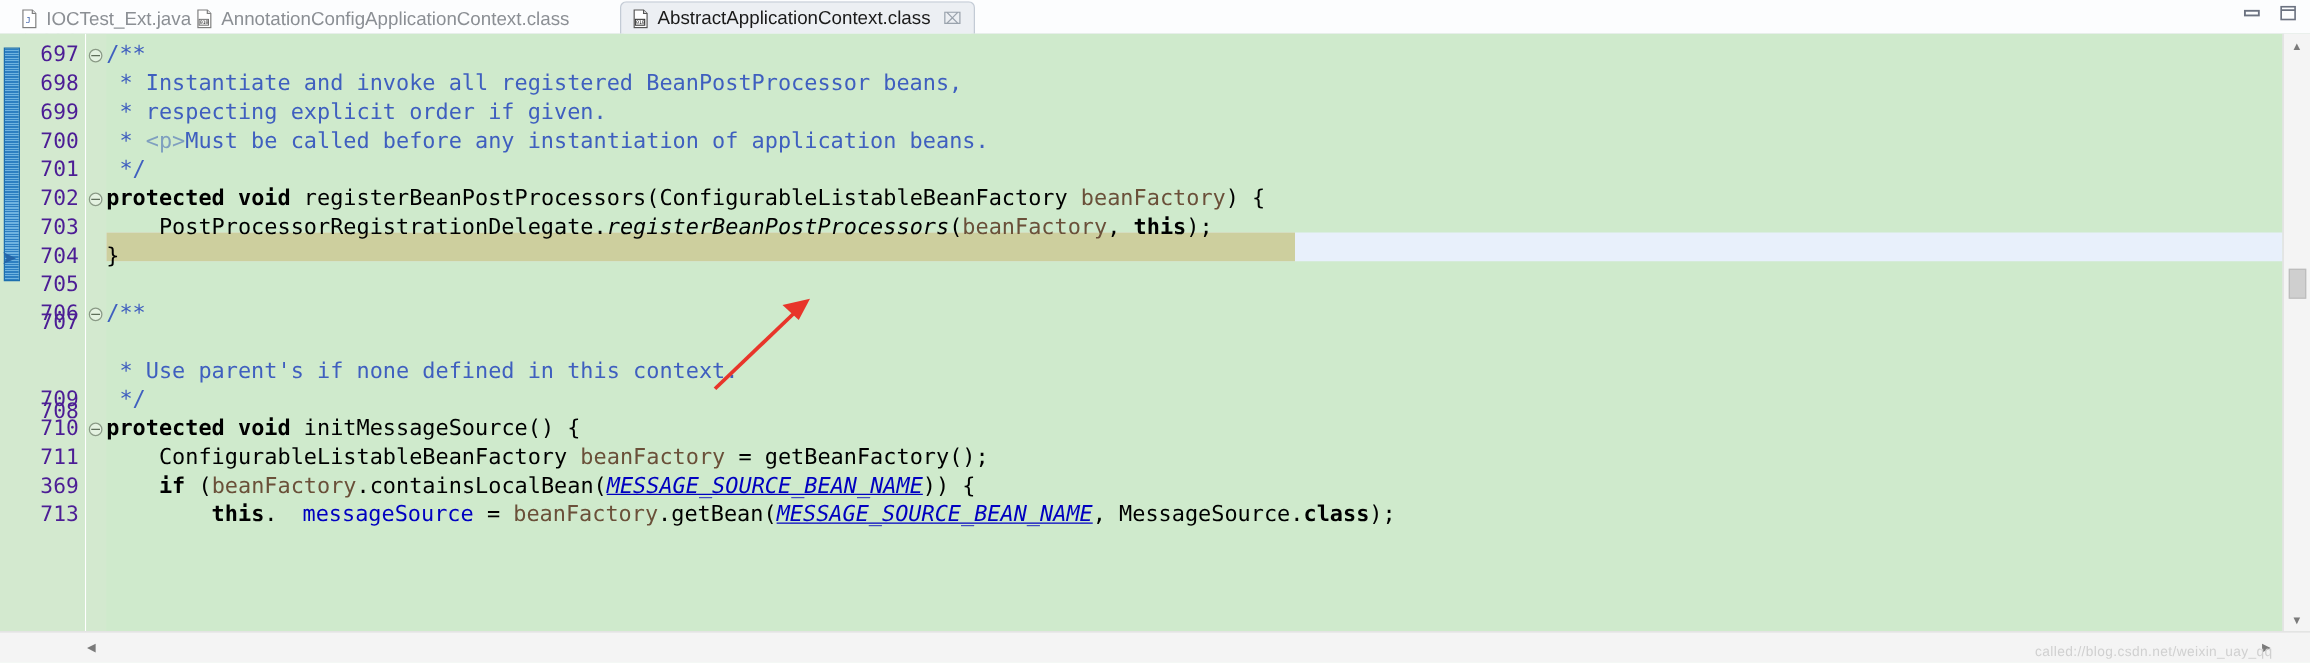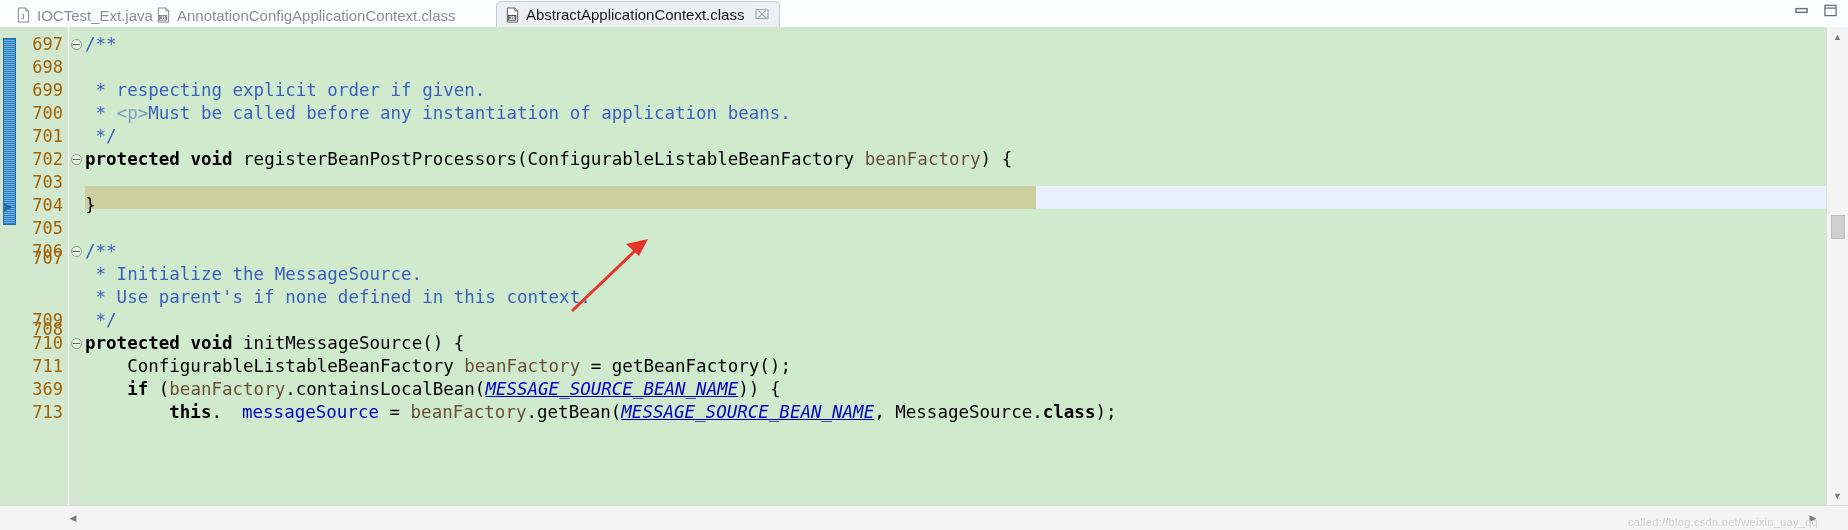--- a/index.html
+++ b/index.html
@@ -120,21 +120,21 @@
     width: 16px; height: 478px;
     background: #d3e9cf;
   }
   .lnum {
     position: absolute;
     right: 5px;
     width: 44px;
     text-align: right;
     font-family: "DejaVu Sans Mono", monospace;
     font-size: 17px;
-    color: #a16207;
+    color: #4c1d95;
     line-height: 23px;
     height: 23px;
   }
   .foldmark {
     position: absolute;
     left: 2px;
     width: 11px; height: 11px;
     border: 1px solid #8a9a86;
     border-radius: 50%;
     background: #e4f2e1;
@@ -331,28 +331,29 @@
         <div class="foldmark" style="top: 12px;"></div>
         <div class="foldmark" style="top: 127px;"></div>
         <div class="foldmark" style="top: 219px;"></div>
         <div class="foldmark" style="top: 311px;"></div>
       </div>
 
     <div class="code">
       <div class="caret-line" style="top:159px;"></div>
       <div class="sel-hl" style="top:159px; width:951px;"></div>
     <div class="line" style="top: 6px;"><span class="txt"><span class="c-cmt">/**</span></span></div>
+        <div class="line" style="top: 29px;"><span class="txt"><span class="c-cmt"> * Instantiate and invoke all registered BeanPostProcessor beans,</span></span></div>
         <div class="line" style="top: 52px;"><span class="txt"><span class="c-cmt"> * respecting explicit order if given.</span></span></div>
         <div class="line" style="top: 75px;"><span class="txt"><span class="c-cmt"> * </span><span class="c-tag">&lt;p&gt;</span><span class="c-cmt">Must be called before any instantiation of application beans.</span></span></div>
         <div class="line" style="top: 98px;"><span class="txt"><span class="c-cmt"> */</span></span></div>
         <div class="line" style="top: 121px;"><span class="txt"><span class="c-kw">protected</span> <span class="c-kw">void</span> registerBeanPostProcessors(ConfigurableListableBeanFactory <span class="c-param">beanFactory</span>) {</span></div>
+        <div class="line" style="top: 144px;"><span class="txt">    PostProcessorRegistrationDelegate.<span class="c-stat">registerBeanPostProcessors</span>(<span class="c-param">beanFactory</span>, <span class="c-kw">this</span>);</span></div>
         <div class="line" style="top: 167px;"><span class="txt">}</span></div>
         <div class="line" style="top: 190px;"><span class="txt"></span></div>
         <div class="line" style="top: 213px;"><span class="txt"><span class="c-cmt">/**</span></span></div>
-        <div class="line" style="top: 236px;"><span class="txt"><span class="c-cmt"> * Initialize the MessageSource.</span></span></div>
         <div class="line" style="top: 259px;"><span class="txt"><span class="c-cmt"> * Use parent's if none defined in this context.</span></span></div>
         <div class="line" style="top: 282px;"><span class="txt"><span class="c-cmt"> */</span></span></div>
         <div class="line" style="top: 305px;"><span class="txt"><span class="c-kw">protected</span> <span class="c-kw">void</span> initMessageSource() {</span></div>
         <div class="line" style="top: 328px;"><span class="txt">    ConfigurableListableBeanFactory <span class="c-param">beanFactory</span> = getBeanFactory();</span></div>
         <div class="line" style="top: 351px;"><span class="txt">    <span class="c-kw">if</span> (<span class="c-param">beanFactory</span>.containsLocalBean(<span class="c-const">MESSAGE_SOURCE_BEAN_NAME</span>)) {</span></div>
         <div class="line" style="top: 374px;"><span class="txt">        <span class="c-kw">this</span>.<span class="c-field">messageSource</span> = <span class="c-param">beanFactory</span>.getBean(<span class="c-const">MESSAGE_SOURCE_BEAN_NAME</span>, MessageSource.<span class="c-kw">class</span>);</span></div>
       </div>
 
     <svg class="annot-arrow" viewBox="0 0 1848 478">
       <line x1="572" y1="257" x2="640" y2="192" stroke="#e8352a" stroke-width="3"></line>

